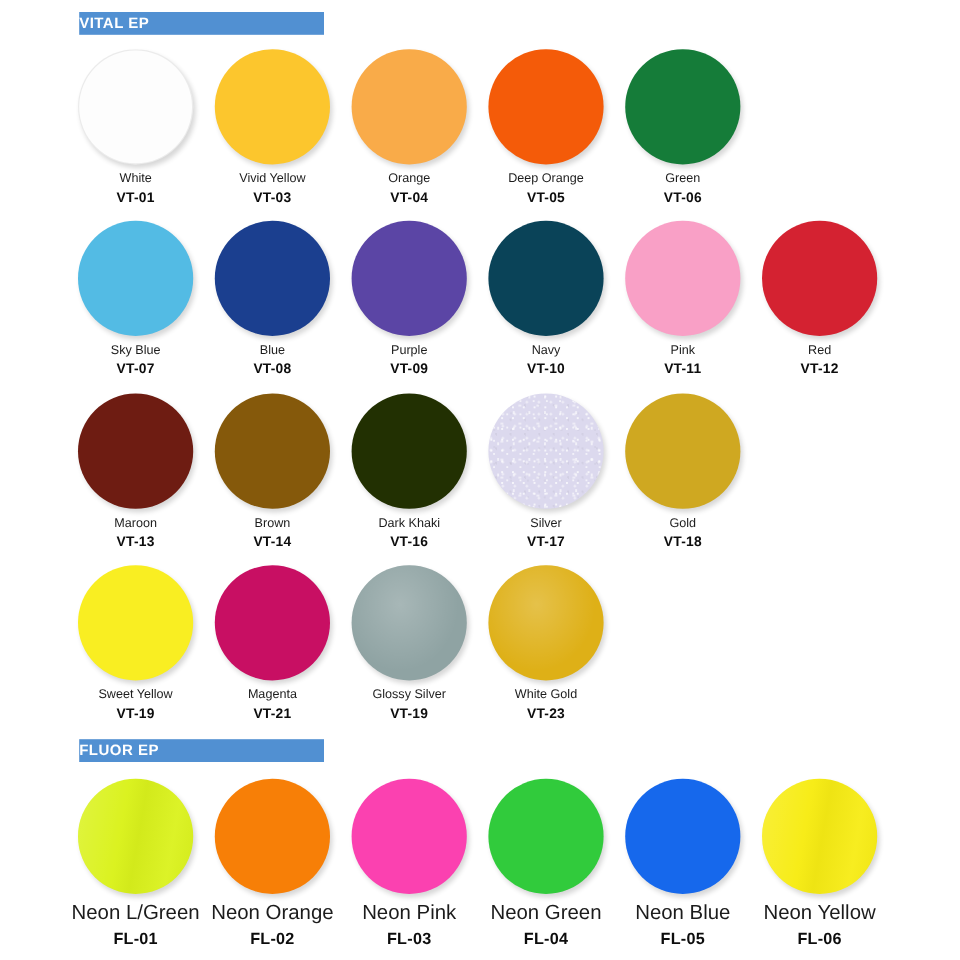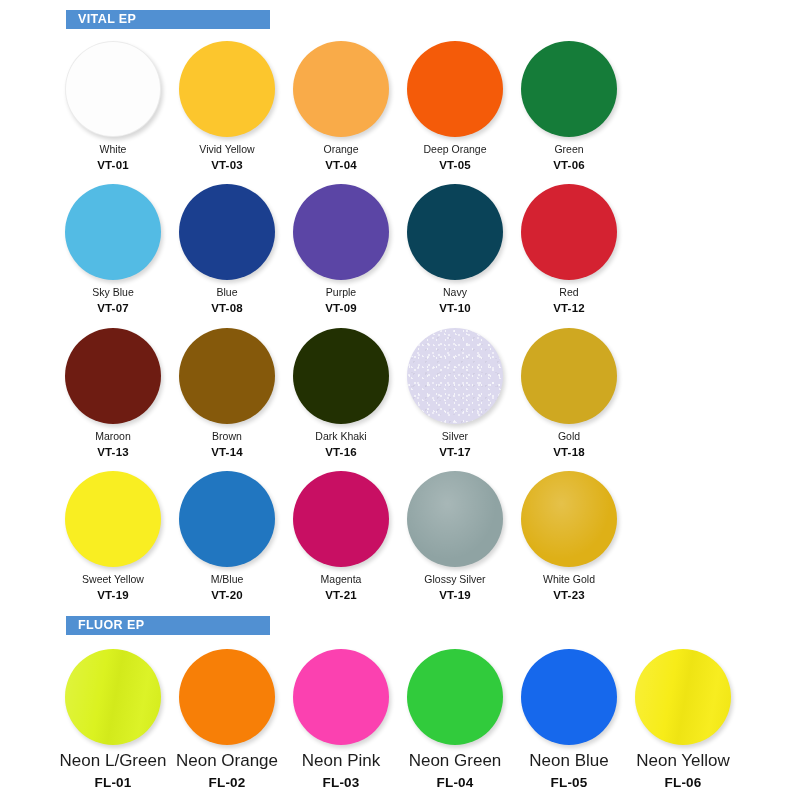--- a/index.html
+++ b/index.html
@@ -25,21 +25,20 @@
 
   
   .section-header {
     margin-left: 66px;
     width: 204px;
     height: 19px;
     background: #5190d2;
     display: flex;
     align-items: center;
     box-sizing: border-box;
-    padding-left: 12px;
   }
   .section-header .title {
     color: #ffffff;
     font-size: 12.5px;
     font-weight: bold;
     letter-spacing: 0.4px;
     line-height: 1;
   }
 
   
@@ -235,20 +234,29 @@
           <div class="chip-wrap">
             <div class="chip" style="background: rgb(10, 67, 88);"></div>
           </div>
           <div class="labels">
             <span class="label-name">Navy</span>
             <span class="label-code">VT-10</span>
           </div>
         </div>
         <div class="swatch-cell">
           <div class="chip-wrap">
+            <div class="chip" style="background: rgb(249, 160, 198);"></div>
+          </div>
+          <div class="labels">
+            <span class="label-name">Pink</span>
+            <span class="label-code">VT-11</span>
+          </div>
+        </div>
+        <div class="swatch-cell">
+          <div class="chip-wrap">
             <div class="chip" style="background: rgb(212, 34, 49);"></div>
           </div>
           <div class="labels">
             <span class="label-name">Red</span>
             <span class="label-code">VT-12</span>
           </div>
         </div>
       </div>
       <div class="spacer-between-rows"></div>
       <div class="swatch-row">
@@ -300,29 +308,20 @@
       </div>
       <div class="spacer-between-rows"></div>
       <div class="swatch-row">
         <div class="swatch-cell">
           <div class="chip-wrap">
             <div class="chip" style="background: rgb(249, 238, 34);"></div>
           </div>
           <div class="labels">
             <span class="label-name">Sweet Yellow</span>
             <span class="label-code">VT-19</span>
-          </div>
-        </div>
-        <div class="swatch-cell">
-          <div class="chip-wrap">
-            <div class="chip" style="background: rgb(33, 118, 192);"></div>
-          </div>
-          <div class="labels">
-            <span class="label-name">M/Blue</span>
-            <span class="label-code">VT-20</span>
           </div>
         </div>
         <div class="swatch-cell">
           <div class="chip-wrap">
             <div class="chip" style="background: rgb(200, 15, 99);"></div>
           </div>
           <div class="labels">
             <span class="label-name">Magenta</span>
             <span class="label-code">VT-21</span>
           </div>

